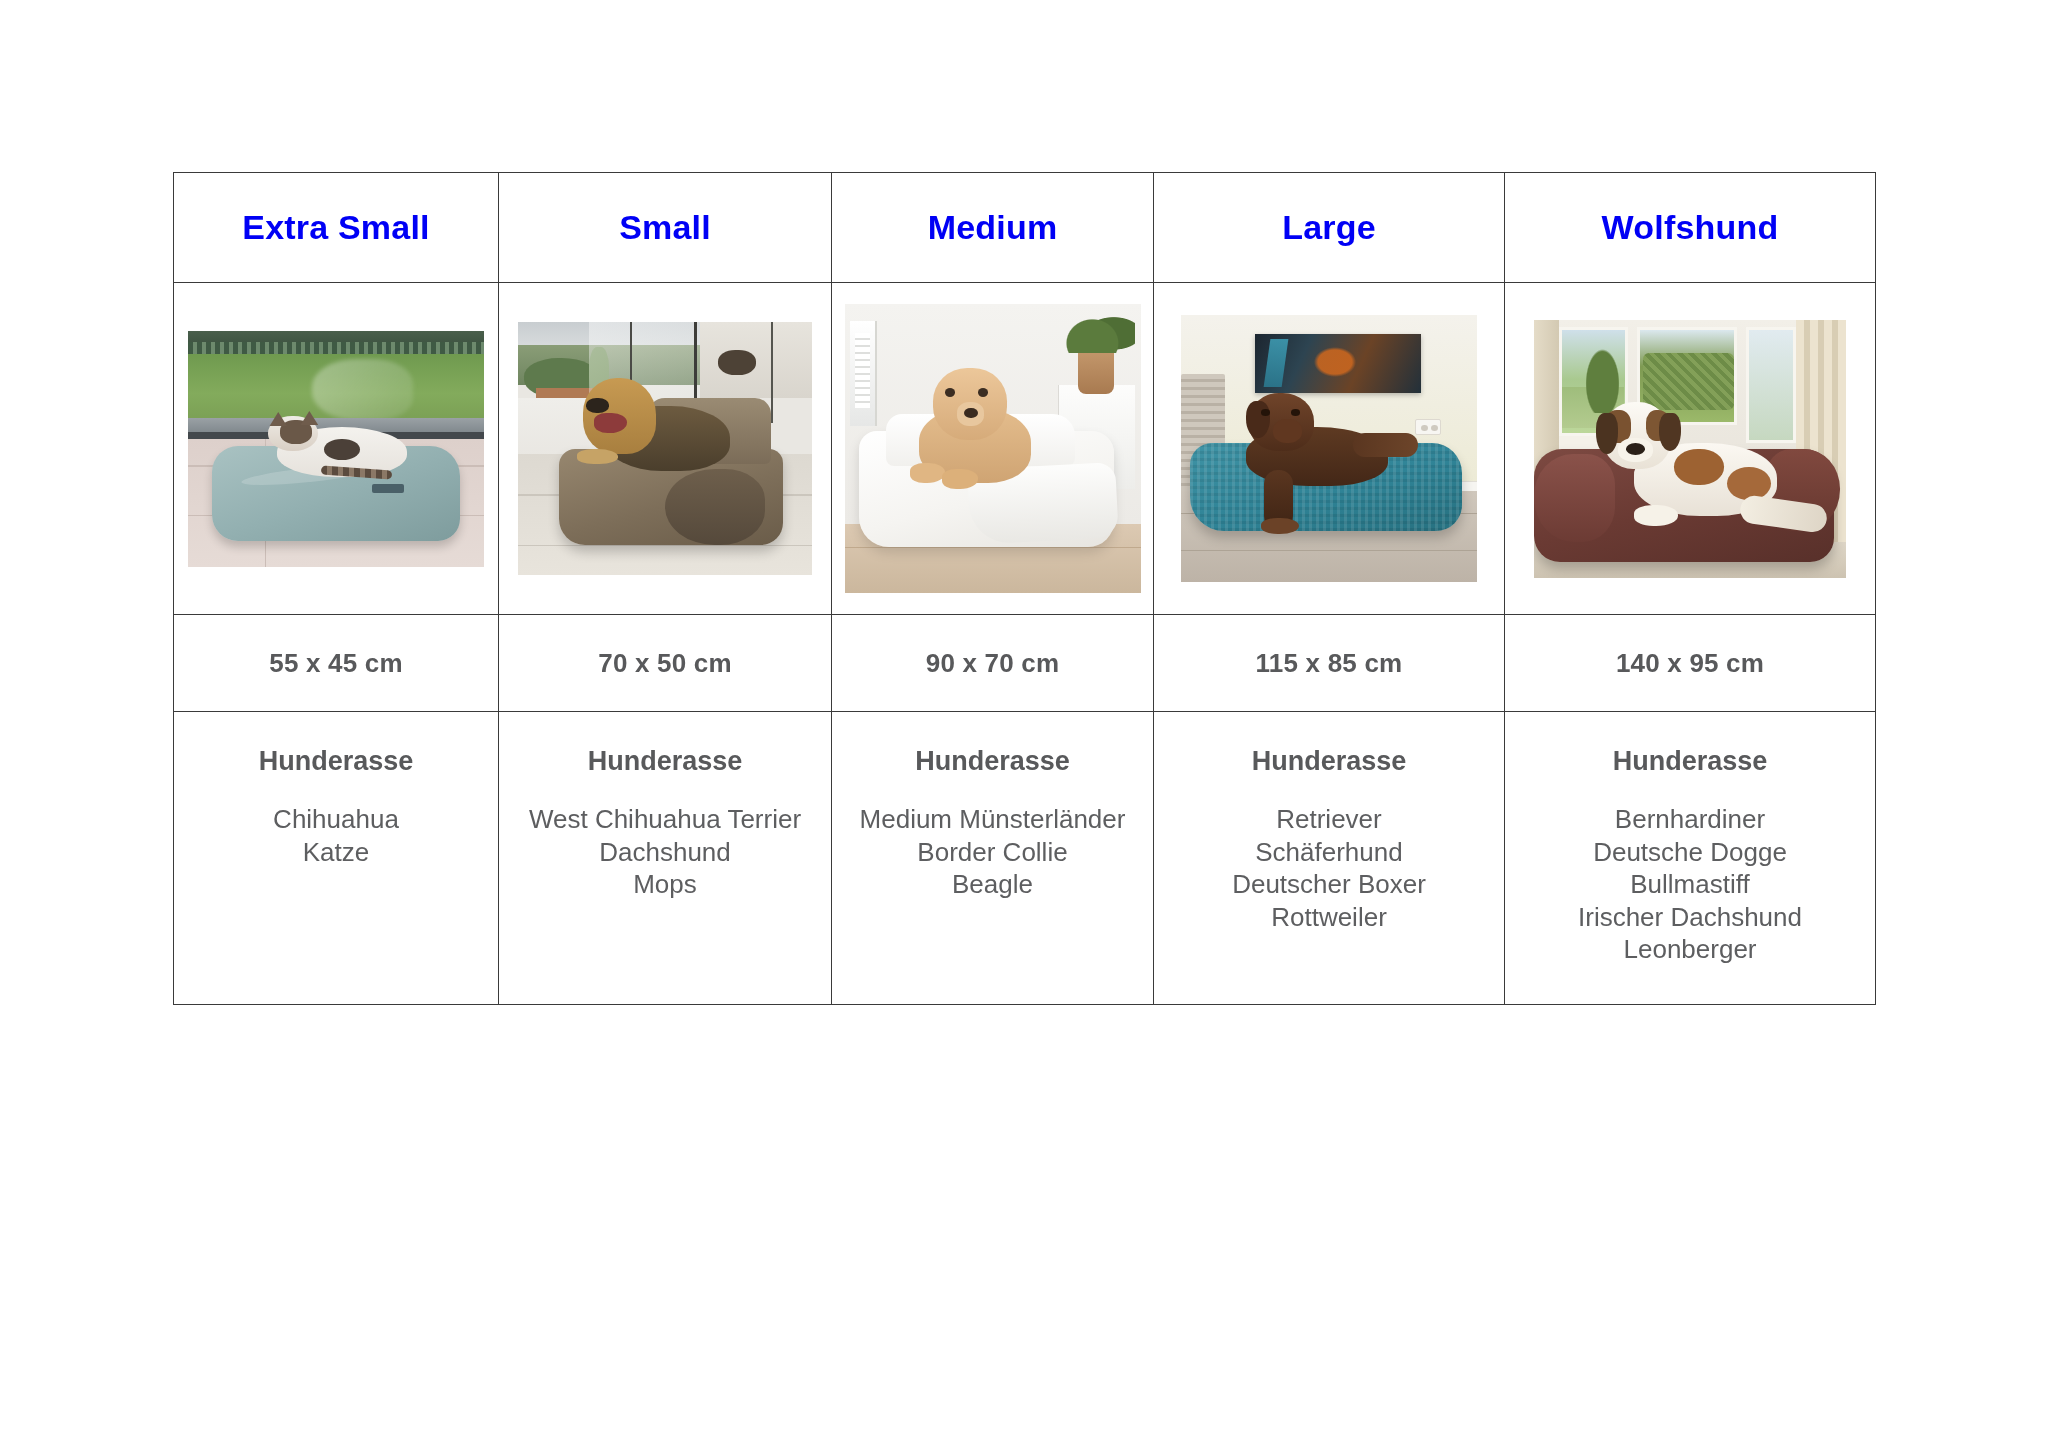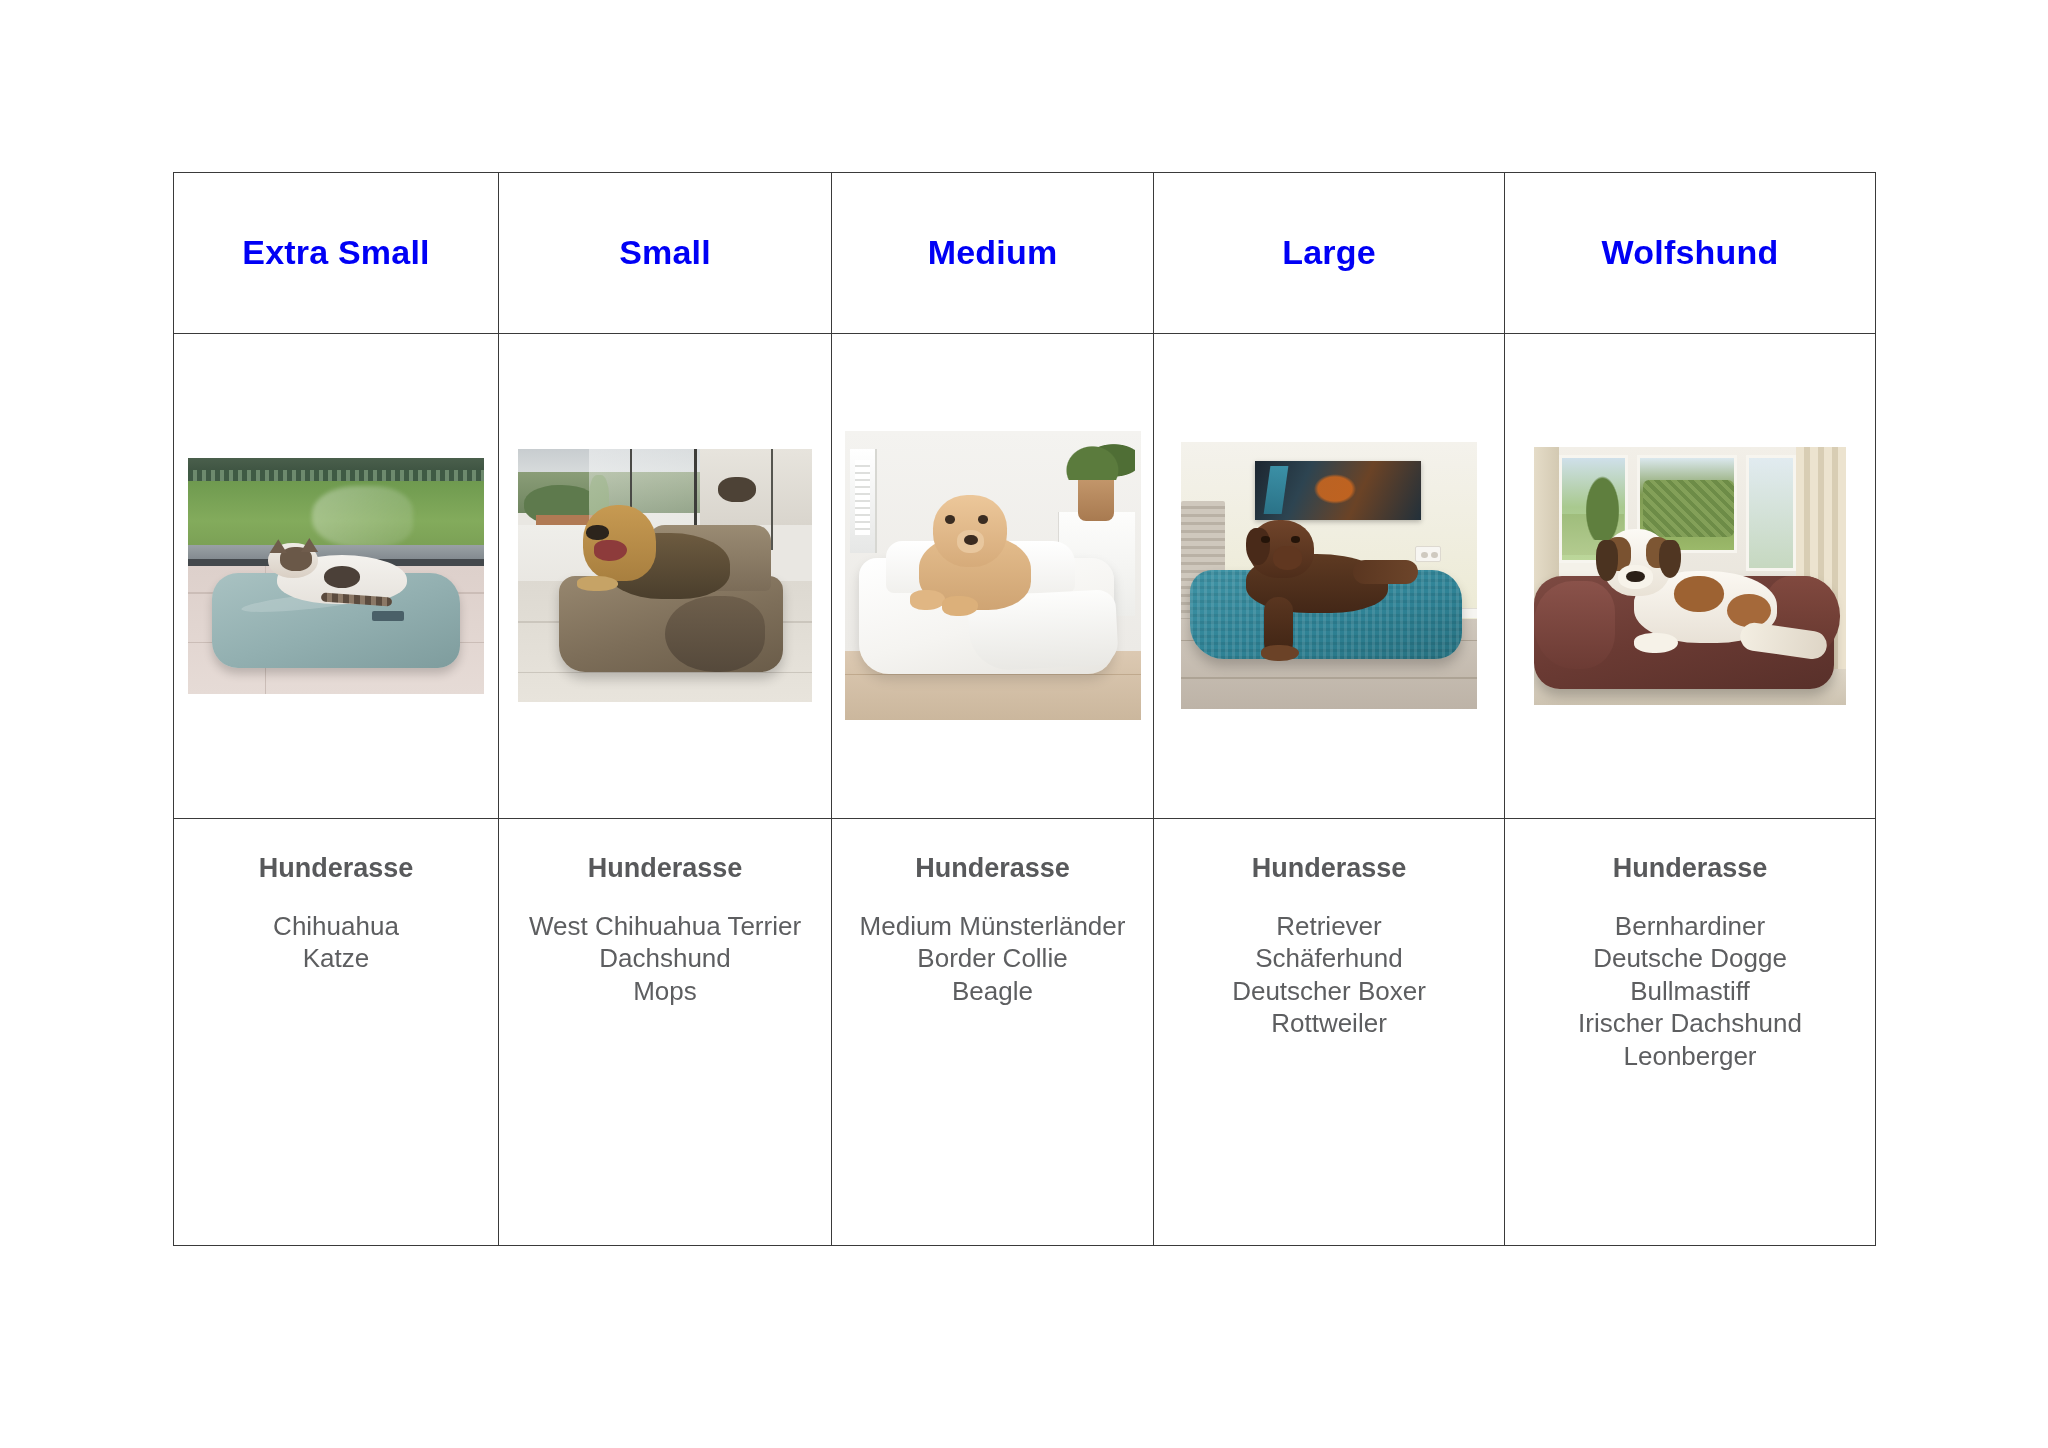--- a/index.html
+++ b/index.html
@@ -14,21 +14,21 @@
     position: relative;
     width: 2048px;
     height: 1448px;
     background: #ffffff;
   }
   .size-table {
     position: absolute;
     left: 173px;
     top: 172px;
     width: 1702px;
-    height: 1074px;
+    height: 833px;
     border-collapse: collapse;
     table-layout: fixed;
   }
   .size-table td {
     border: 1.6px solid #3a3a3a;
     vertical-align: middle;
     text-align: center;
     background: #ffffff;
     padding: 0;
   }
@@ -529,20 +529,37 @@
               <div class="earR"></div>
               <div class="dsnout"></div>
               <div class="dnose"></div>
               <div class="dpaw"></div>
             </div>
           </div>
         </td>
 
       </tr>
 
+      <tr class="row-dim">
+        <td>
+          <div class="dim-label">55 x 45 cm</div>
+        </td>
+        <td>
+          <div class="dim-label">70 x 50 cm</div>
+        </td>
+        <td>
+          <div class="dim-label">90 x 70 cm</div>
+        </td>
+        <td>
+          <div class="dim-label">115 x 85 cm</div>
+        </td>
+        <td>
+          <div class="dim-label">140 x 95 cm</div>
+        </td>
+      </tr>
 
       <tr class="row-breeds">
 
         <td>
           <div class="breed-block">
             <div class="breed-title">Hunderasse</div>
             <ul class="breed-list">
               <li>Chihuahua</li>
               <li>Katze</li>
             </ul>

